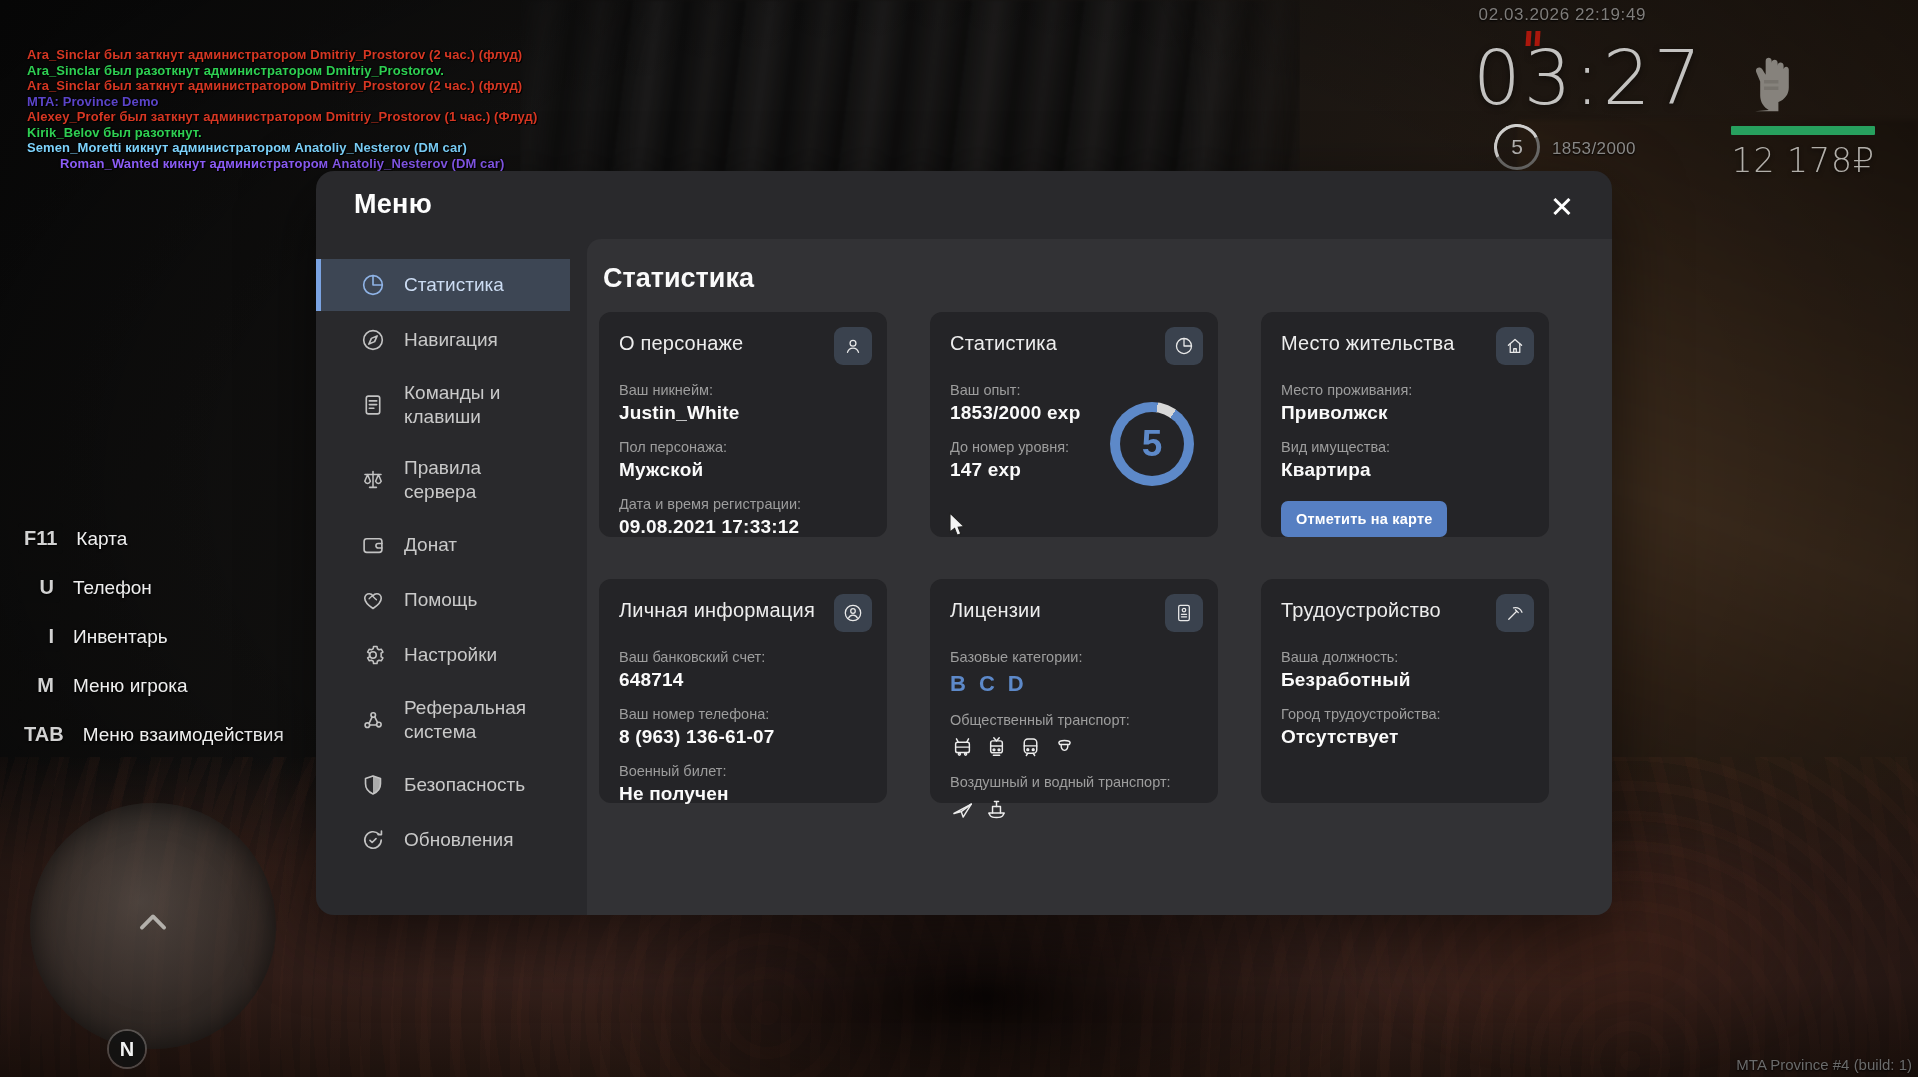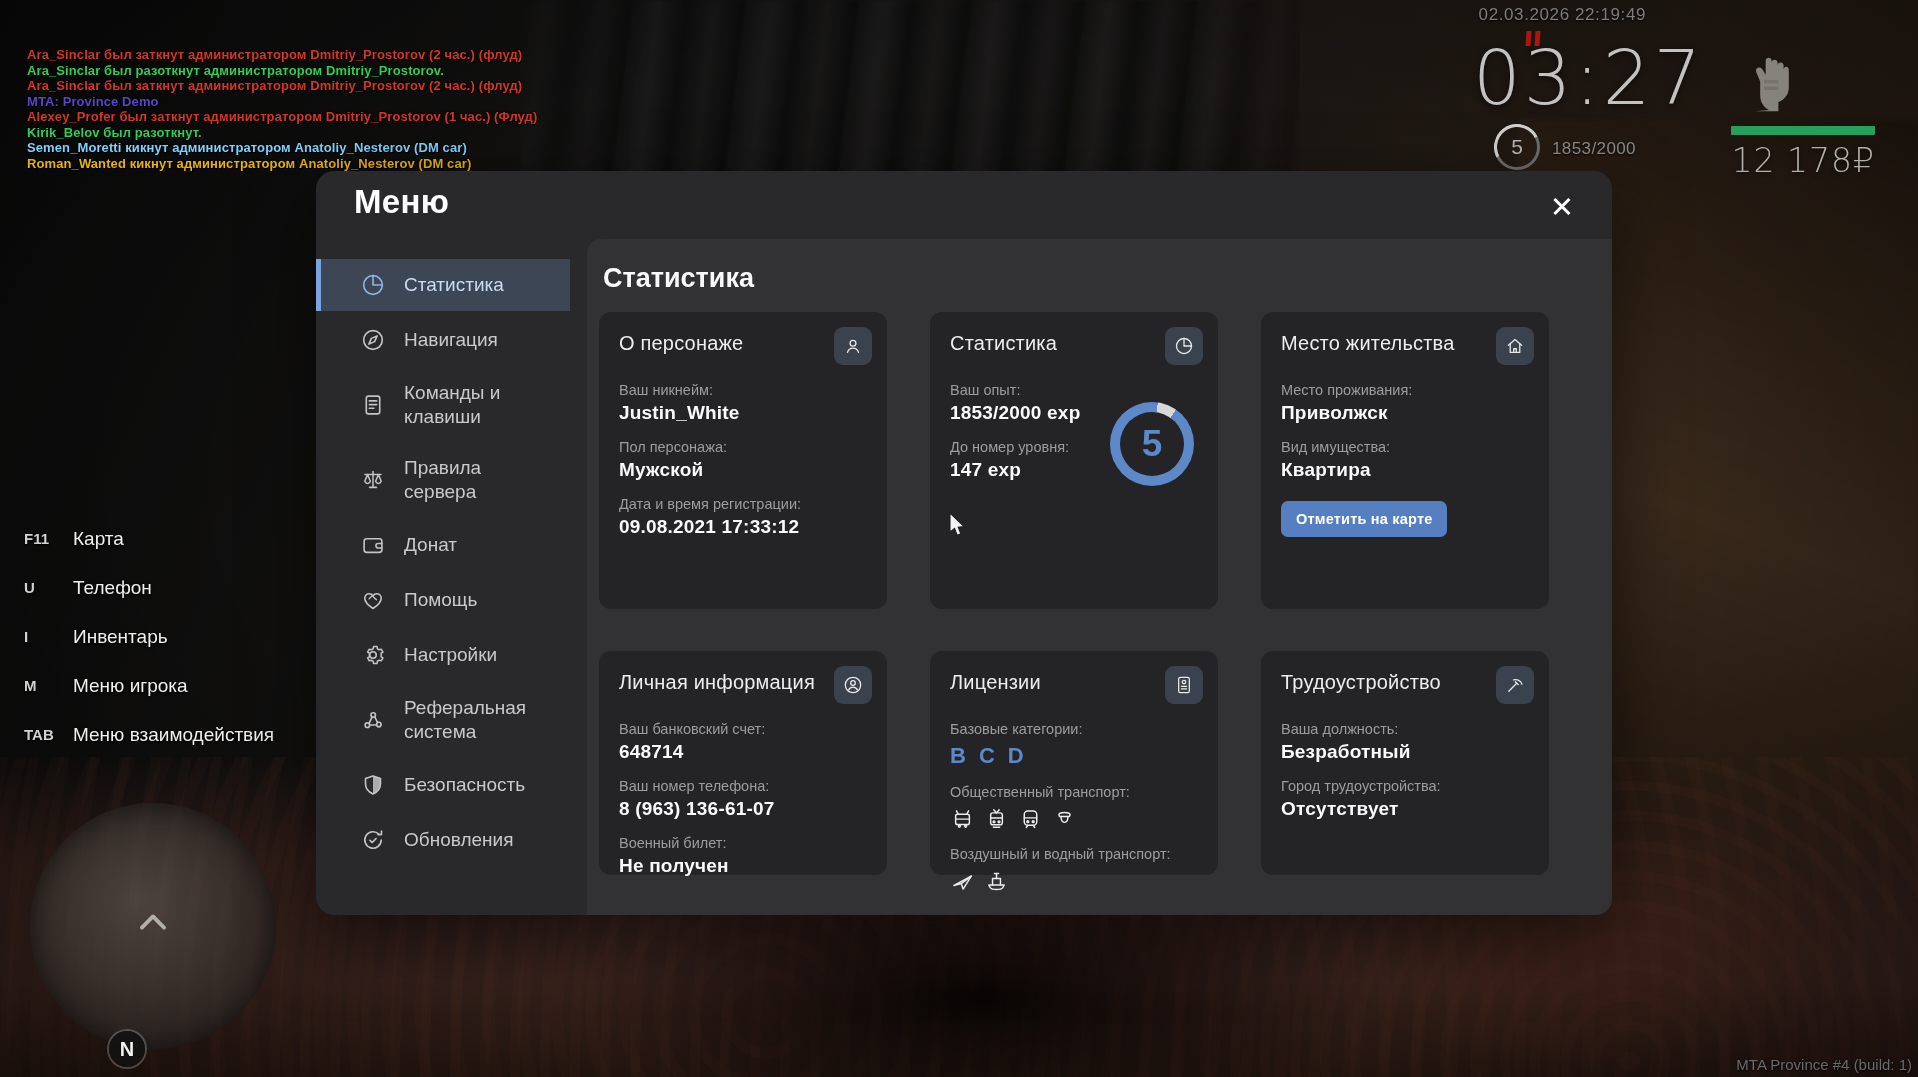--- a/index.html
+++ b/index.html
@@ -53,37 +53,37 @@
     border-radius:1px; overflow:hidden; }
   .hud-healthbar i { display:block; height:100%; width:100%; background:#27a05e; }
   .hud-money { position:absolute; left:1721px; top:141px; width:154px; text-align:right; color:#b2afaa;
     font-size:33px; font-weight:300; letter-spacing:1px; font-family:"DejaVu Sans",sans-serif;
     text-shadow:0 2px 4px rgba(0,0,0,.6); }
   .hud-build { position:absolute; right:6px; bottom:4px; color:#6b6b6b; font-size:15px; text-shadow:0 1px 2px #000; }
 
   
   #hotkeys { position:absolute; left:18px; top:523px; }
   .hotkey { display:flex; align-items:center; height:31px; margin-bottom:18px; }
-  .hotkey .key { min-width:42px; text-align:left; color:#d2d2d2; font-size:15px; font-weight:bold;
+  .hotkey .key { min-width:42px; text-align:right; color:#d2d2d2; font-size:20px; font-weight:bold;
     background:rgba(10,10,10,.45); border-radius:4px; padding:4px 6px; text-shadow:0 1px 2px #000; }
   .hotkey .hk-label { margin-left:13px; color:#efefef; font-size:19px; text-shadow:0 1px 3px #000; }
 
   
   #compass { position:absolute; left:30px; top:803px; width:246px; height:246px; border-radius:50%;
     background:radial-gradient(circle at 45% 40%,rgba(105,100,94,.55),rgba(58,54,50,.6) 55%,rgba(34,32,30,.7) 100%);
     box-shadow:inset 0 0 30px rgba(0,0,0,.55); }
   #compass .chevron { position:absolute; left:104px; top:100px; color:#b3b0ab; }
   #compass .n-badge { position:absolute; left:79px; top:228px; width:36px; height:36px; border-radius:50%;
     background:rgba(18,18,18,.88); display:flex; align-items:center; justify-content:center;
     color:#f2f2f2; font-size:20px; font-weight:bold; box-shadow:0 0 0 2px rgba(230,230,230,.25); }
 
   
   #menu { position:absolute; left:316px; top:171px; width:1296px; height:744px; background:#29292c;
     border-radius:18px; box-shadow:0 24px 70px rgba(0,0,0,.55); }
-  .menu-title { position:absolute; left:38px; top:12px; color:#fdfdfd; font-size:33px; font-weight:bold;
+  .menu-title { position:absolute; left:38px; top:18px; color:#fdfdfd; font-size:27px; font-weight:bold;
     letter-spacing:.3px; }
   .menu-close { position:absolute; right:30px; top:16px; width:40px; height:40px; display:flex;
     align-items:center; justify-content:center; color:#fff; font-size:29px; font-weight:300; cursor:pointer; }
 
   
   #sidebar { position:absolute; left:0; top:85px; width:254px; }
   .side-item { position:relative; display:flex; align-items:center; gap:16px; padding:12px 10px 12px 44px;
     margin:3px 0; cursor:pointer; }
   .side-item .s-icon { flex:0 0 28px; height:28px; color:#c3c3c3; display:flex; align-items:center; }
   .side-item .s-label { font-size:19px; line-height:24px; color:#c9c9c9; width:152px; }
@@ -93,21 +93,21 @@
   .side-item.active .s-label { color:#ccdcf3; }
 
   
   #content { position:absolute; left:271px; top:68px; width:1025px; height:676px; background:#323235;
     border-radius:14px 0 16px 0; }
   .page-title { position:absolute; left:16px; top:24px; color:#fafafa; font-size:27px; font-weight:bold; }
 
   #cards { position:absolute; left:12px; top:73px; display:grid; grid-template-columns:repeat(3,288px);
     column-gap:43px; row-gap:42px; }
   .card { position:relative; background:#242427; border-radius:12px; padding:20px 20px; }
-  .card.h1 { height:297px; } .card.h2 { height:224px; }
+  .card.h1 { height:225px; } .card.h2 { height:224px; }
   .card-title { color:#ededed; font-size:20px; letter-spacing:.2px; }
   .badge { position:absolute; top:15px; right:15px; width:38px; height:38px; background:#3a424e;
     border-radius:9px; display:flex; align-items:center; justify-content:center; color:#e9e9e9; }
   .lbl { font-size:14.5px; color:#9d9d9d; margin-top:15px; }
   .lbl.first { margin-top:27px; }
   .val { font-size:19px; font-weight:bold; color:#fafafa; margin-top:4px; letter-spacing:.2px; }
 
   
   .ring { position:absolute; right:24px; top:90px; width:84px; height:84px; border-radius:50%;
     background:conic-gradient(from 8deg,#d8d8d8 0deg 27deg,#5d89c9 27deg 360deg); }
@@ -141,21 +141,21 @@
 </div>
 
 <div id="chat">
   <div class="chat-line" style="color: rgb(214, 55, 35);">Ara_Sinclar был заткнут администратором Dmitriy_Prostorov (2 час.) (флуд)</div>
   <div class="chat-line" style="color: rgb(46, 207, 82);">Ara_Sinclar был разоткнут администратором Dmitriy_Prostorov.</div>
   <div class="chat-line" style="color: rgb(214, 55, 35);">Ara_Sinclar был заткнут администратором Dmitriy_Prostorov (2 час.) (флуд)</div>
   <div class="chat-line" style="color: rgb(91, 68, 200);">MTA: Province Demo</div>
   <div class="chat-line" style="color: rgb(214, 55, 35);">Alexey_Profer был заткнут администратором Dmitriy_Prostorov (1 час.) (Флуд)</div>
   <div class="chat-line" style="color: rgb(46, 207, 82);">Kirik_Belov был разоткнут.</div>
   <div class="chat-line" style="color: #7dd3fc;">Semen_Moretti кикнут администратором Anatoliy_Nesterov (DM car)</div>
-  <div class="chat-line" style="color: #eab308;">Roman_Wanted кикнут администратором Anatoliy_Nesterov (DM car)</div>
+  <div class="chat-line" style="color: #8b5cf6; text-align: center;">Roman_Wanted кикнут администратором Anatoliy_Nesterov (DM car)</div>
 </div>
 
 <div class="hud-datetime">02.03.2026 22:19:49</div>
 <div class="hud-pause">
     <i></i>
     <i></i>
   </div>
 <div class="hud-clock">03:27</div>
 <div class="hud-ring">
   <span>5</span>

